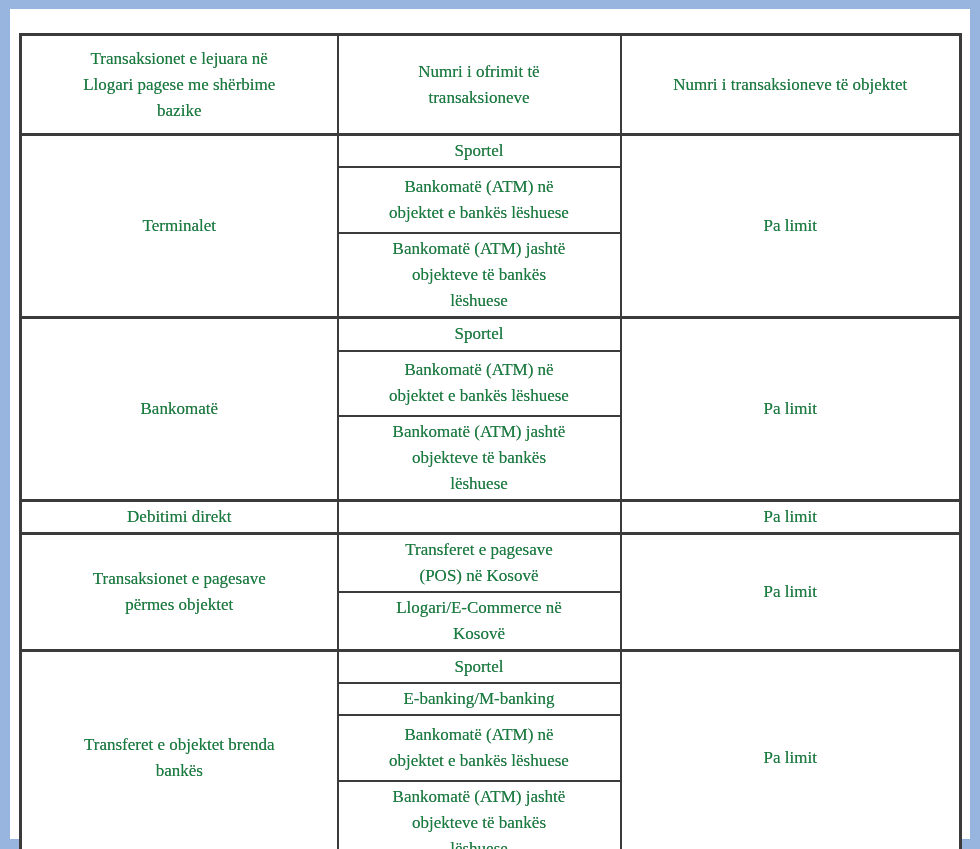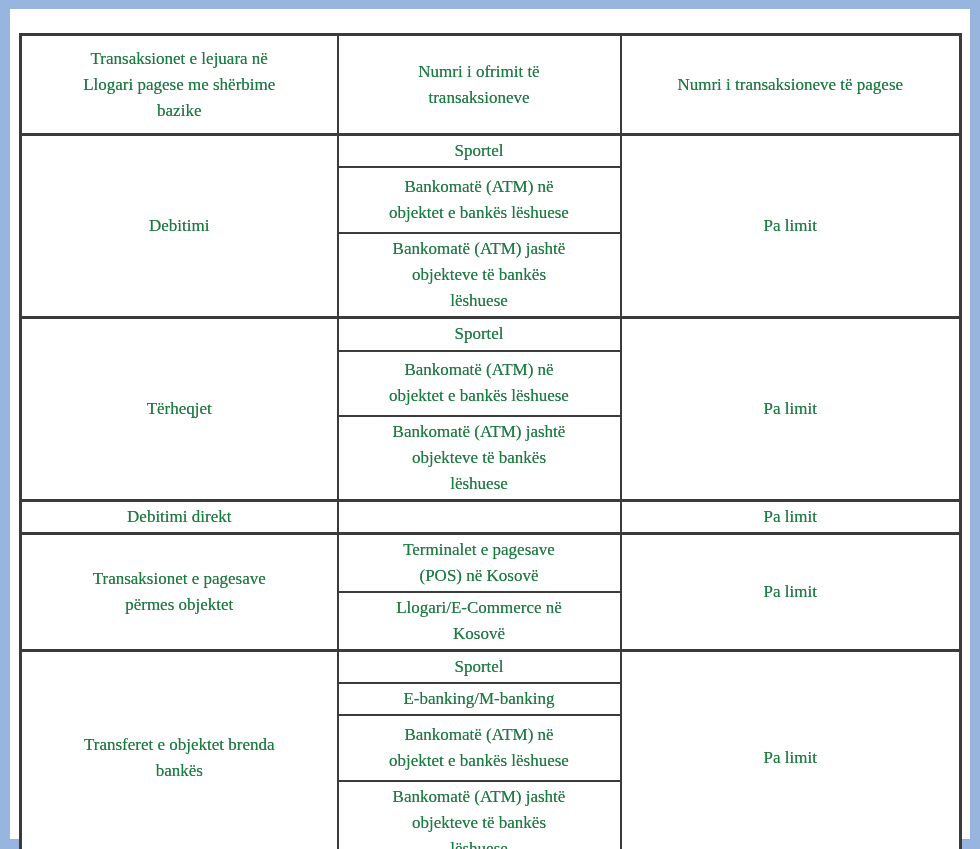--- a/index.html
+++ b/index.html
@@ -55,42 +55,42 @@
       <col style="width:283px">
       <col style="width:340px">
     </colgroup>
     <thead>
       <tr>
         <th>Transaksionet e lejuara në
 Llogari pagese me shërbime
 bazike</th>
         <th>Numri i ofrimit të
 transaksioneve</th>
-        <th>Numri i transaksioneve të pagese</th>
+        <th>Numri i transaksioneve të objektet</th>
       </tr>
     </thead>
     <tbody>
 
       <tr class="sec" style="height:31px">
-        <td rowspan="3">Debitimi</td>
+        <td rowspan="3">Terminalet</td>
         <td>Sportel</td>
         <td rowspan="3">Pa limit</td>
       </tr>
       <tr style="height:66px">
         <td>Bankomatë (ATM) në
 objektet e bankës lëshuese</td>
       </tr>
       <tr style="height:80px">
         <td>Bankomatë (ATM) jashtë
 objekteve të bankës
 lëshuese</td>
       </tr>
 
       <tr class="sec" style="height:33px">
-        <td rowspan="3">Tërheqjet</td>
+        <td rowspan="3">Bankomatë</td>
         <td>Sportel</td>
         <td rowspan="3">Pa limit</td>
       </tr>
       <tr style="height:65px">
         <td>Bankomatë (ATM) në
 objektet e bankës lëshuese</td>
       </tr>
       <tr style="height:79px">
         <td>Bankomatë (ATM) jashtë
 objekteve të bankës
@@ -99,21 +99,21 @@
 
       <tr class="sec" style="height:33px">
         <td>Debitimi direkt</td>
         <td></td>
         <td>Pa limit</td>
       </tr>
 
       <tr class="sec" style="height:57px">
         <td rowspan="2">Transaksionet e pagesave
 përmes objektet</td>
-        <td>Terminalet e pagesave
+        <td>Transferet e pagesave
 (POS) në Kosovë</td>
         <td rowspan="2">Pa limit</td>
       </tr>
       <tr style="height:56px">
         <td>Llogari/E-Commerce në
 Kosovë</td>
       </tr>
 
       <tr class="sec" style="height:32px">
         <td rowspan="4">Transferet e objektet brenda

